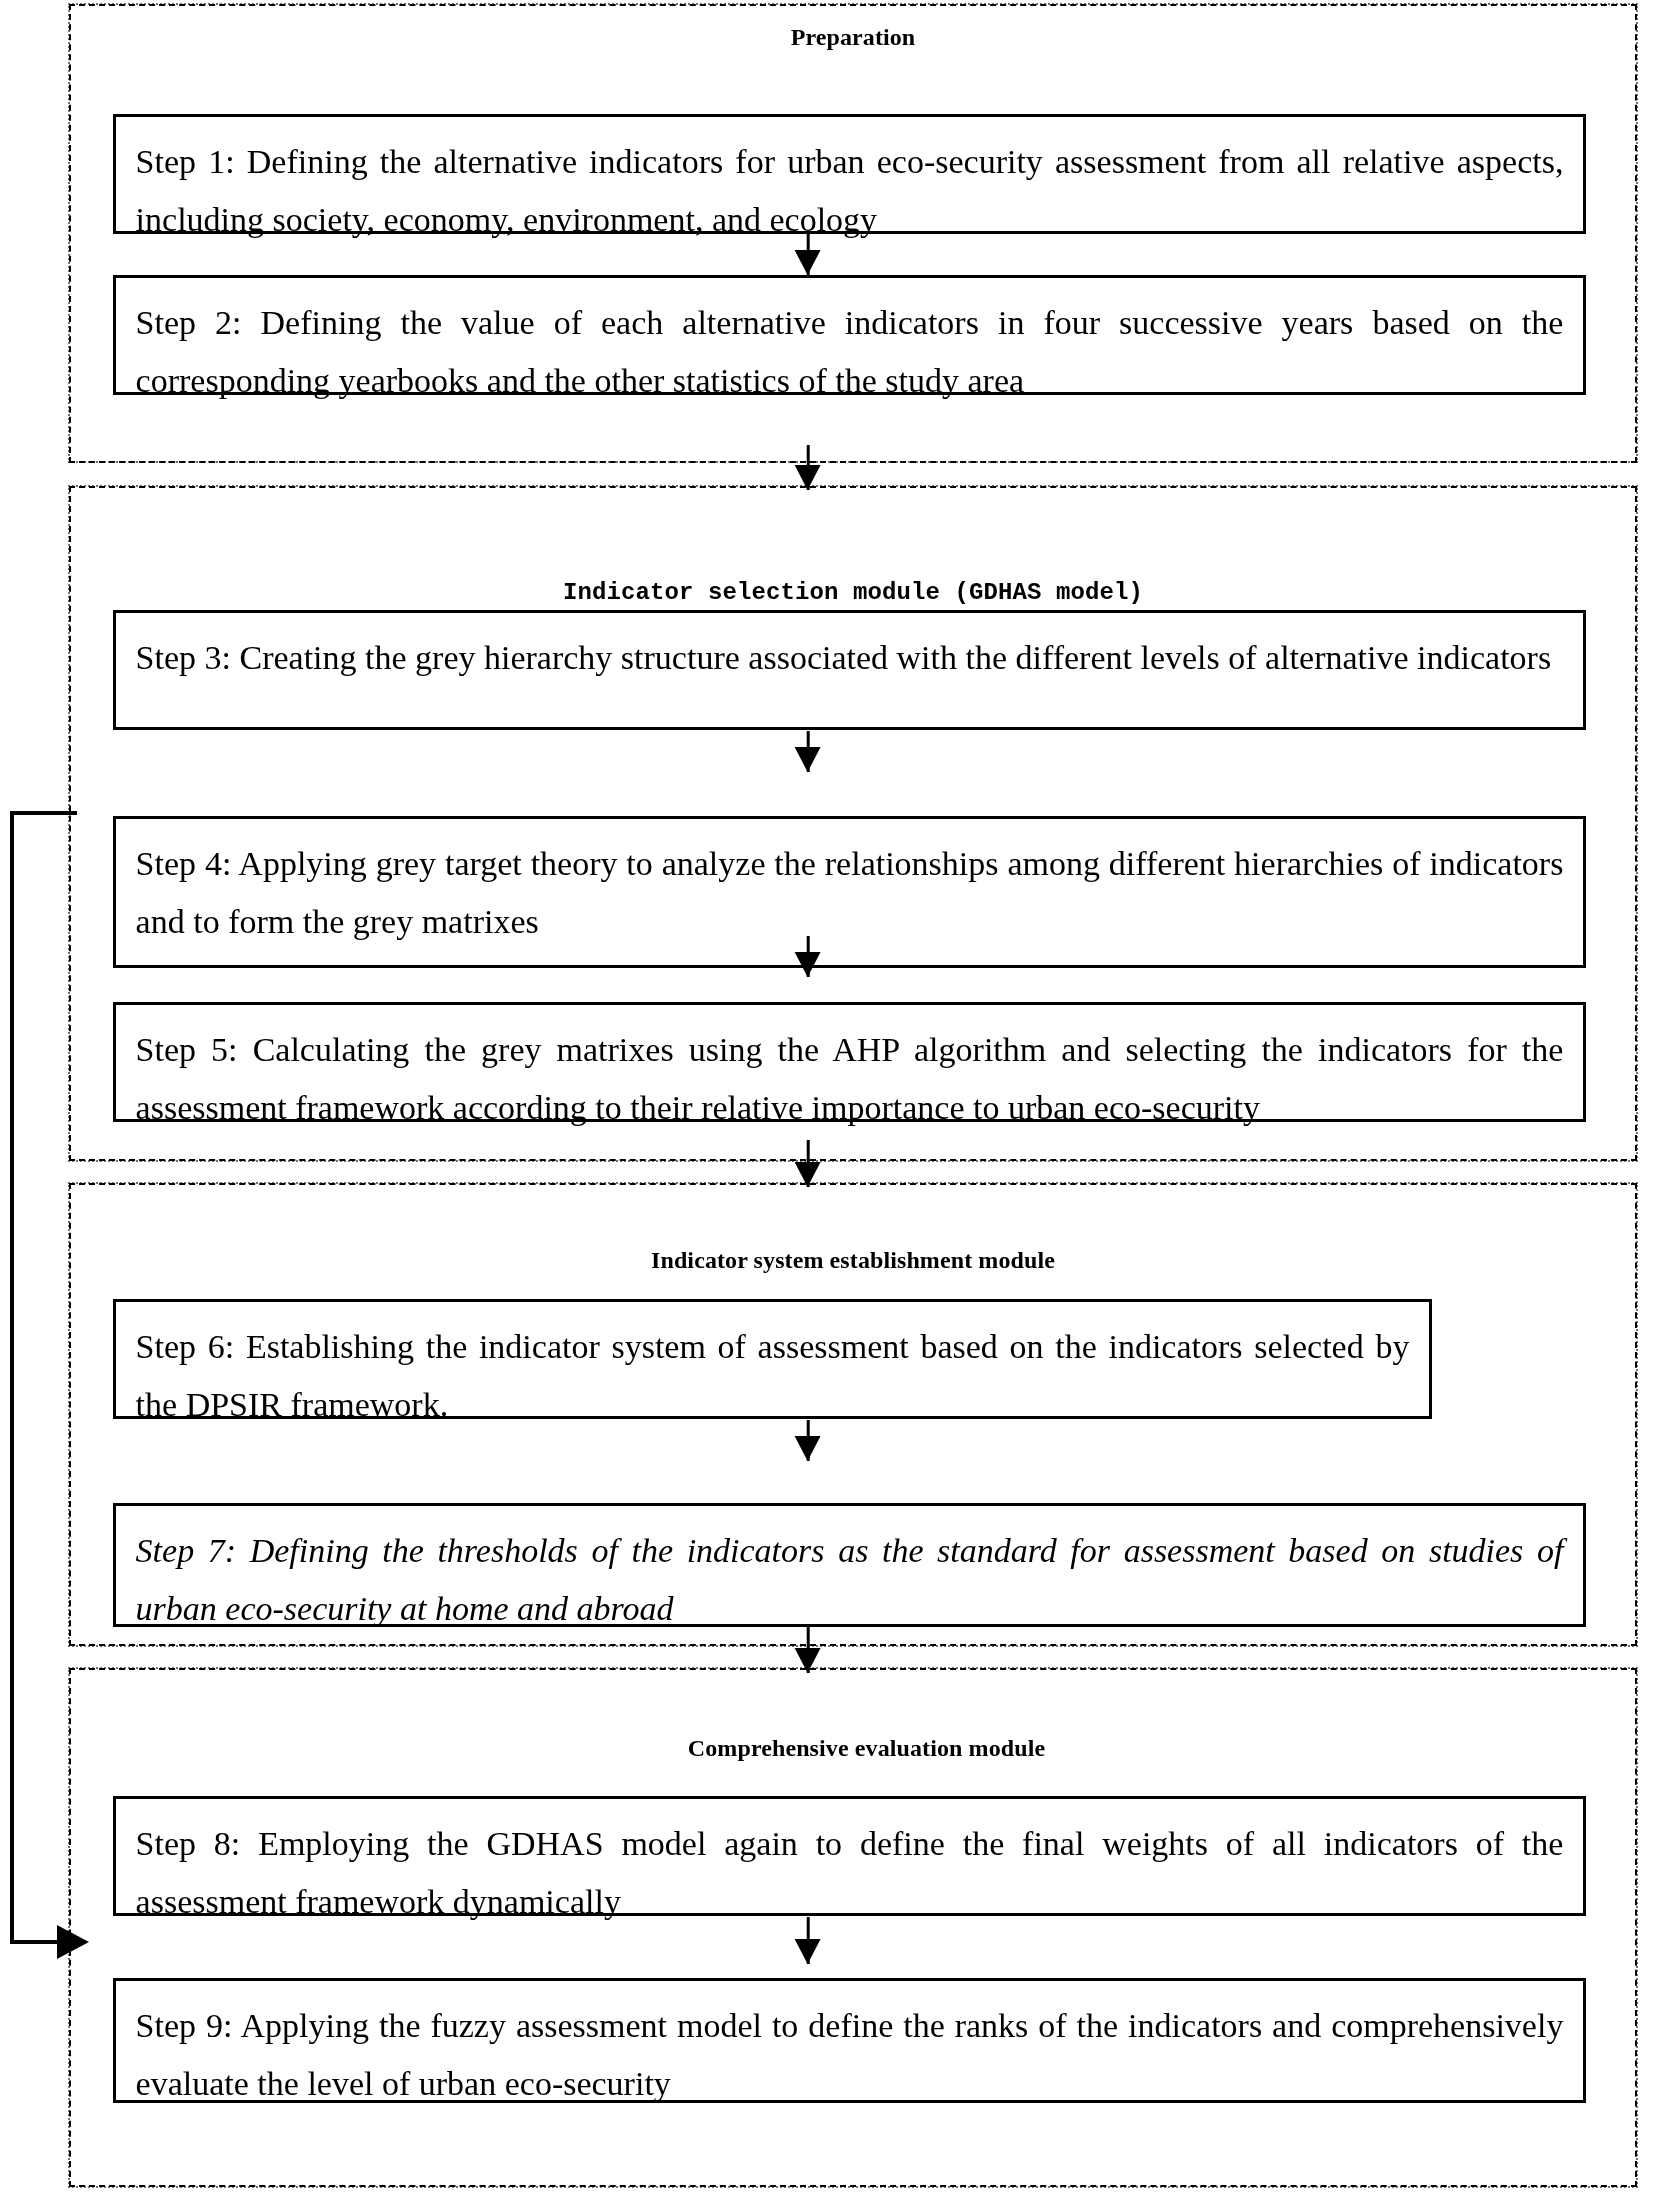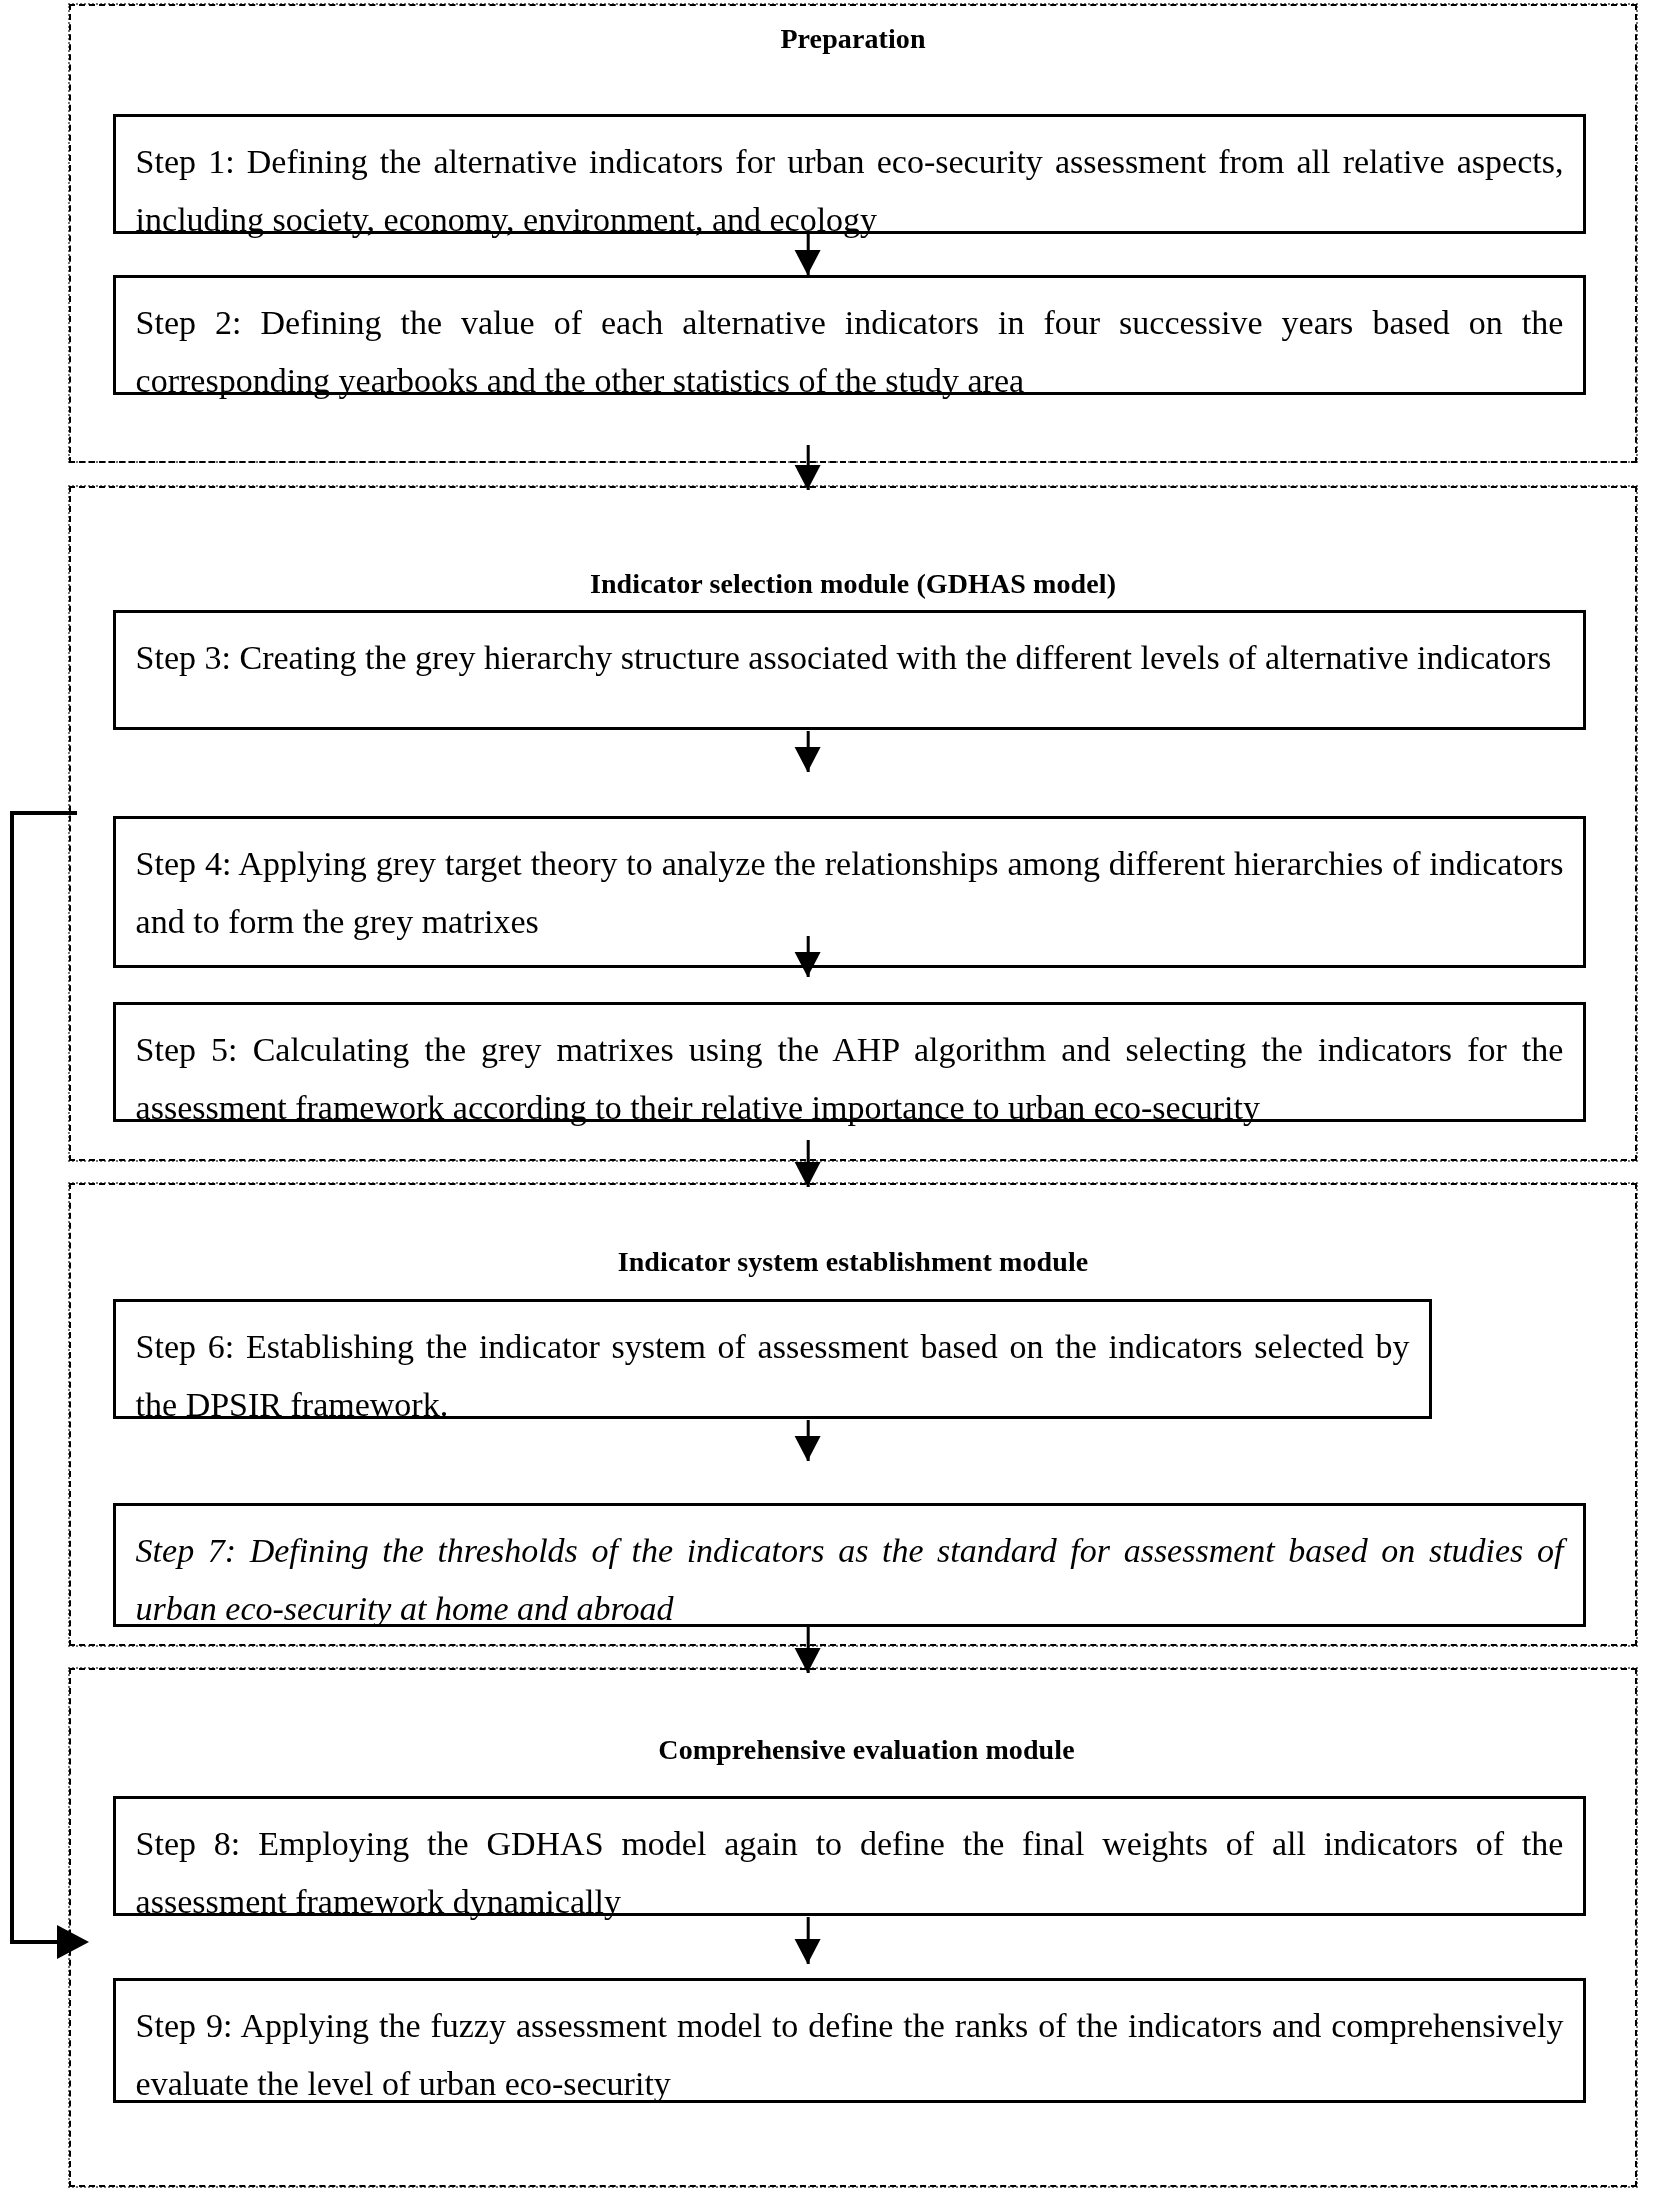--- a/index.html
+++ b/index.html
@@ -30,21 +30,21 @@
     border:2.7px dotted #000;
     pointer-events:none;
     opacity:0.55;
   }
 
   .module-title{
     position:absolute;
     left:0;right:0;
     text-align:center;
     font-weight:bold;
-    font-size:28px;
+    font-size:24px;
     line-height:1.1;
     letter-spacing:0.1px;
   }
 
   
   .step-box{
     position:absolute;
     border:3.1px solid #000;
     box-sizing:border-box;
     background:#fff;
@@ -116,21 +116,21 @@
   <div class="step-box" style="left:113px;top:275px;width:1473px;height:120px;">
     <p class="step-text">Step 2: Defining the value of each alternative indicators in four successive years based on the corresponding yearbooks and the other statistics of the study area</p>
   </div>
 
   <div class="arrow-down" style="left:808px;top:445px;">
     <div class="shaft" style="height:45px;"></div>
     <div class="head" style="top:19.6px;"></div>
   </div>
 
   <div class="module" style="left:69px;top:486px;width:1568px;height:675px;">
-    <div class="module-title" style="top:81px;">Indicator selection module (GDHAS model)</div>
+    <div class="module-title" style="top:92px;font-family:Liberation Mono, monospace;">Indicator selection module (GDHAS model)</div>
   </div>
 
   <div class="step-box" style="left:113px;top:610px;width:1473px;height:120px;">
     <p class="step-text">Step 3: Creating the grey hierarchy structure associated with the different levels of alternative indicators</p>
   </div>
 
   <div class="arrow-down" style="left:808px;top:731px;">
     <div class="shaft" style="height:41px;"></div>
     <div class="head" style="top:16px;"></div>
   </div>

